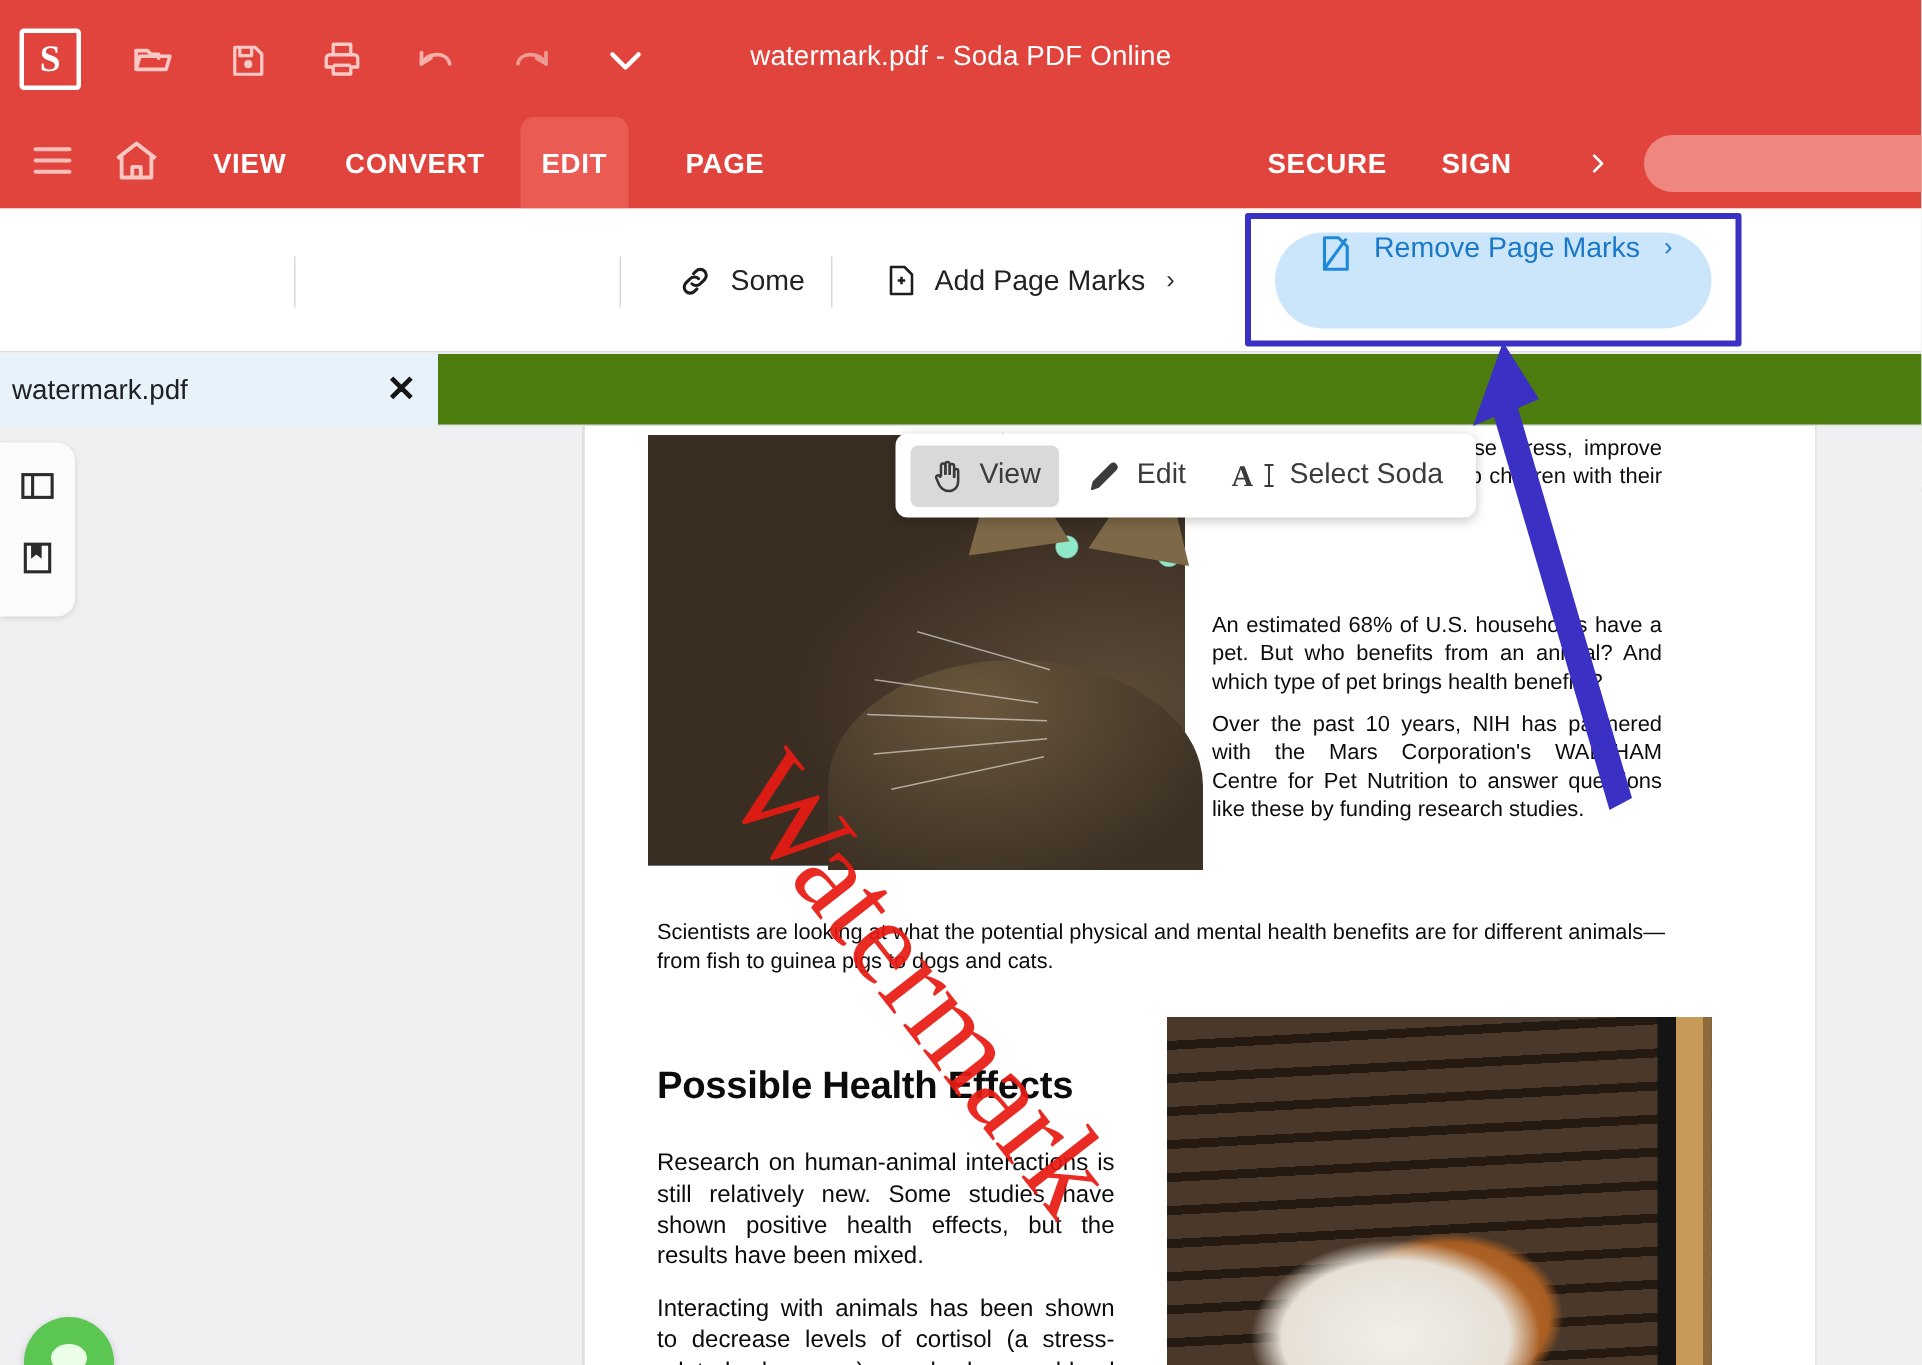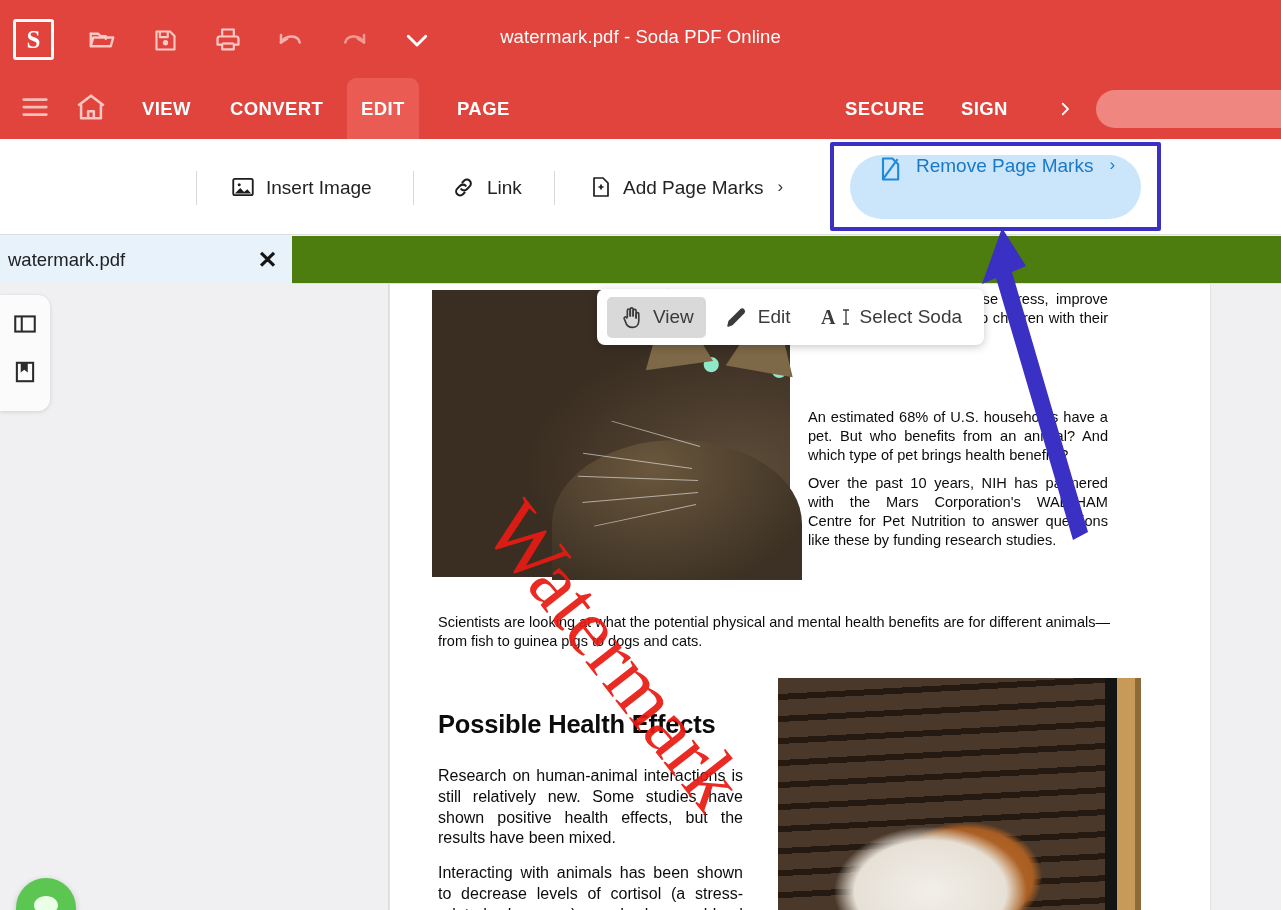--- a/index.html
+++ b/index.html
@@ -412,37 +412,29 @@
 
       <div class="search-pill" title=""></div>
     </div>
   </div>
 
   <div class="subbar">
 
 
     <div class="divider" style="left:196px"></div>
 
-    <div class="tool" style="left:230px">
-      <svg width="26" height="26" viewBox="0 0 24 24" fill="none" stroke="#1d1d1d" stroke-width="1.7">
-        <rect x="3" y="4.5" width="18" height="15" rx="1.5"></rect>
-        <circle cx="8.5" cy="10" r="1.4" fill="#1d1d1d" stroke="none"></circle>
-        <path d="M4.5 18l5-5 3.5 3.5 3-2.5 3.5 4" fill="#1d1d1d" stroke="none"></path>
-      </svg>
-      <span class="tlabel">Insert Image</span>
-    </div>
 
     <div class="divider" style="left:413px"></div>
 
     <div class="tool" style="left:450px">
       <svg width="27" height="27" viewBox="0 0 24 24" fill="none" stroke="#1d1d1d" stroke-width="1.8" stroke-linecap="round">
         <path d="M10 13.5a3.5 3.5 0 0 0 5 0l2.5-2.5a3.5 3.5 0 0 0-5-5L11 7.5"></path>
         <path d="M14 10.5a3.5 3.5 0 0 0-5 0L6.5 13a3.5 3.5 0 0 0 5 5l1.5-1.5"></path>
       </svg>
-      <span class="tlabel">Link</span>
+      <span class="tlabel">Some</span>
     </div>
 
     <div class="divider" style="left:554px"></div>
 
     <div class="tool" style="left:589px">
       <svg width="24" height="26" viewBox="0 0 24 24" fill="none" stroke="#1d1d1d" stroke-width="1.7" stroke-linejoin="round">
         <path d="M5 3h9l5 5v13H5z"></path>
           <path d="M9.5 12h5M12 9.5v5"></path>
       </svg>
       <span class="tlabel">Add Page Marks</span>

